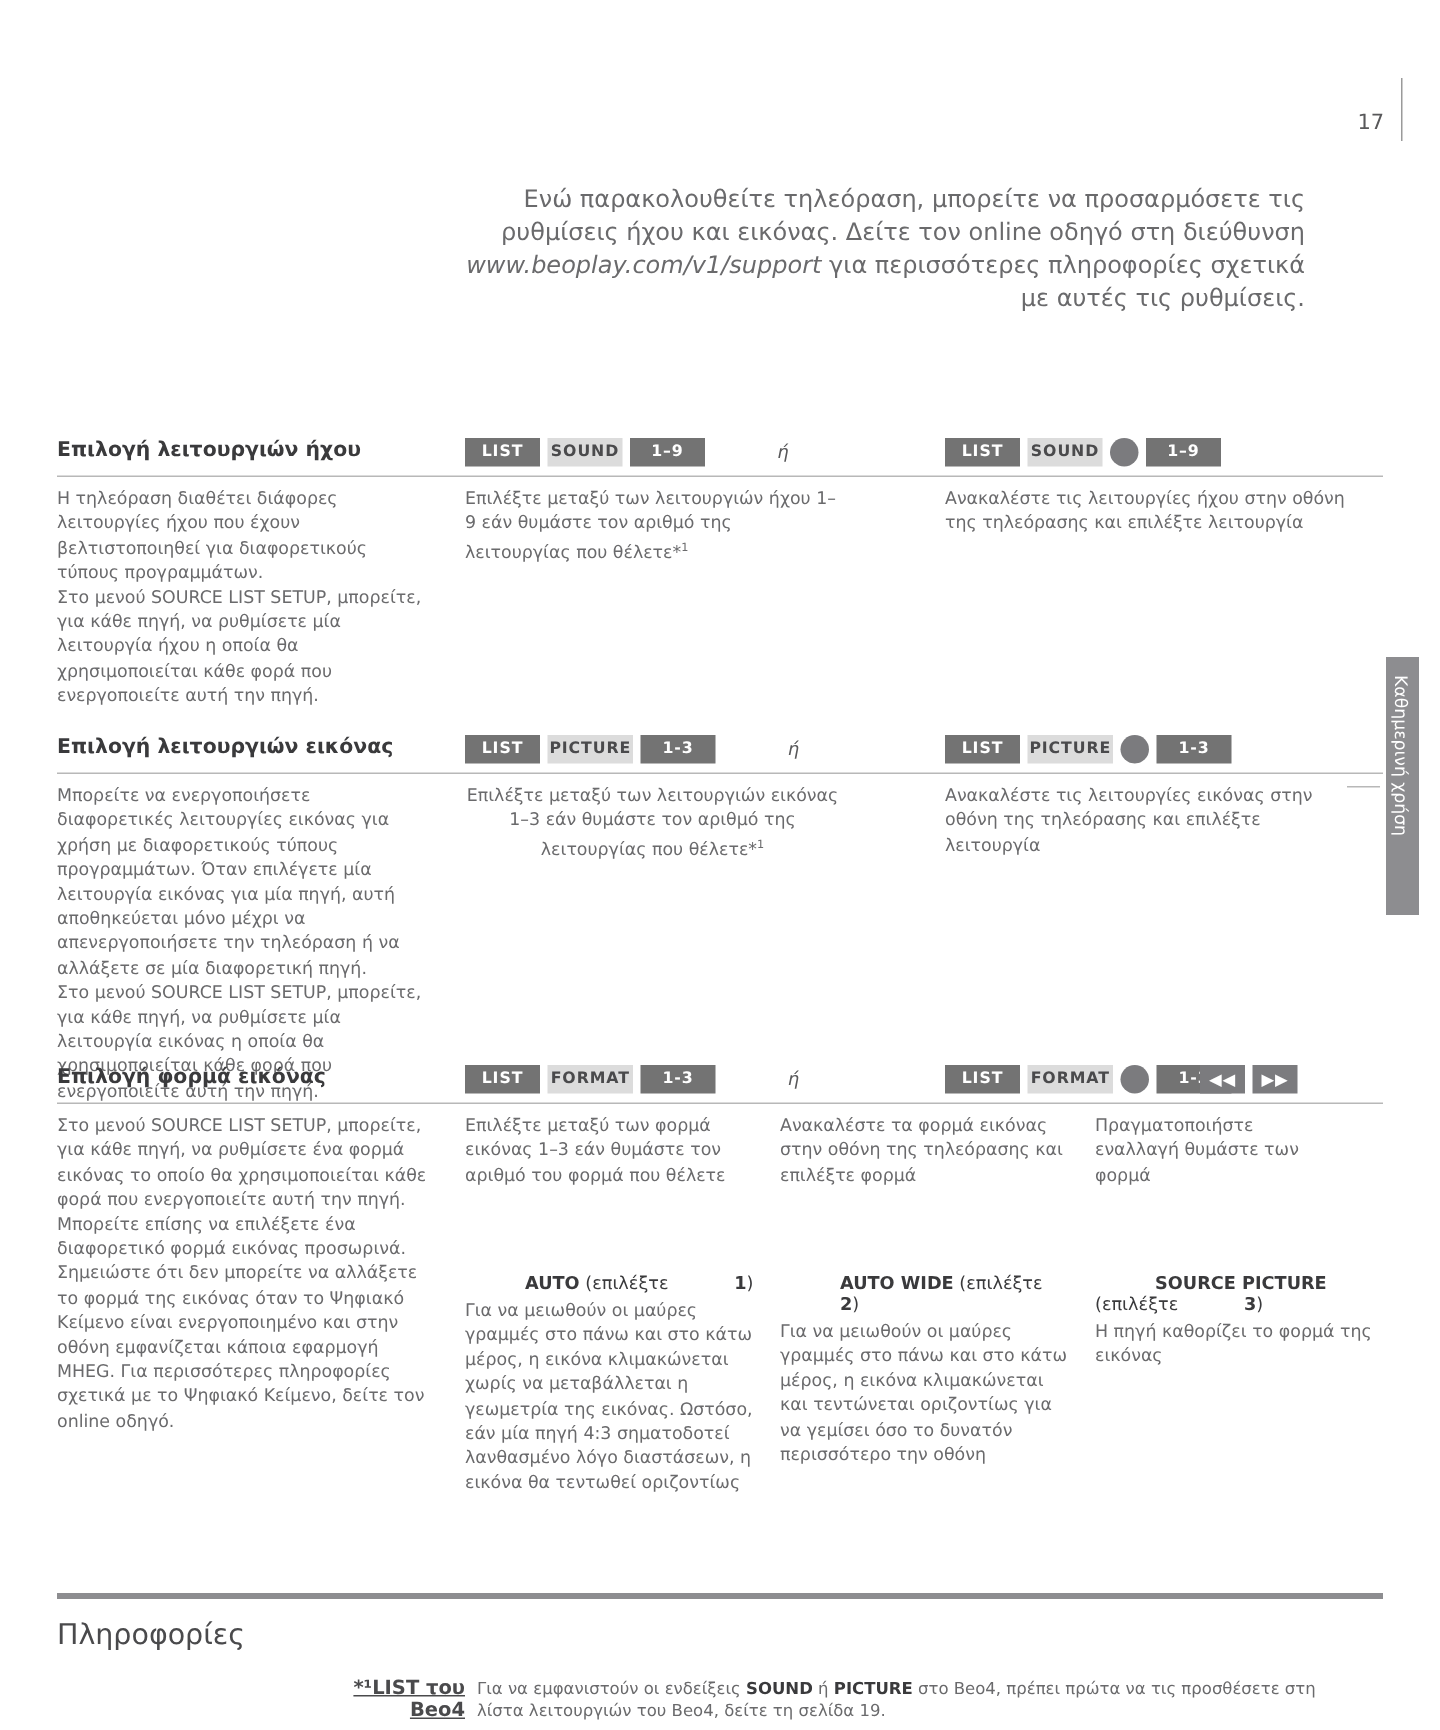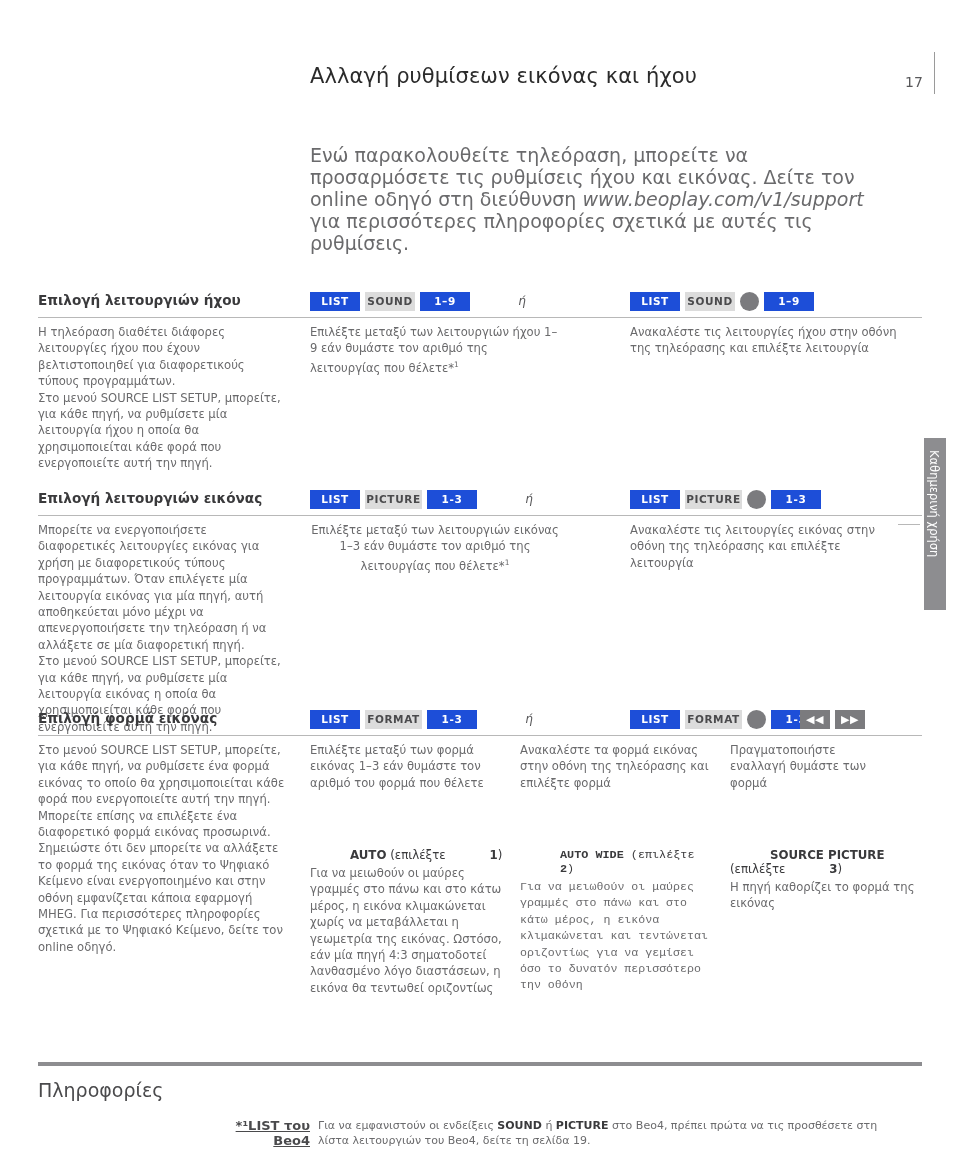--- a/index.html
+++ b/index.html
@@ -26,22 +26,22 @@
     position:absolute; left:905px; top:44px;
     font-size:14px; color:#58585a;
   }
   .page-number-rule{
     position:absolute; left:934px; top:22px; width:1px; height:42px;
     background:#9a9a9a;
   }
 
   
   .intro{
-    position:absolute; left:310px; top:144px; width:560px;
-    font-size:19px; line-height:22px; color:#6a6a6c;
+    position:absolute; left:310px; top:122px; width:560px;
+    font-size:16px; line-height:22px; color:#6a6a6c;text-align:right;
   }
   .intro i{ font-style:italic; }
 
   
   .section{ position:absolute; left:0; width:960px; }
   .sec-title{
     position:absolute; left:38px; top:0;
     font-size:13.6px; font-weight:bold; color:#3a3a3c;
     white-space:nowrap;
   }
@@ -50,21 +50,21 @@
   }
 
   
   .chips{ position:absolute; top:0; height:19px; }
   .chip{
     display:inline-block; height:19px; line-height:19px;
     font-size:10.5px; font-weight:bold; letter-spacing:.6px;
     text-align:center; vertical-align:top;
     font-family:"DejaVu Sans", sans-serif;
   }
-  .chip.dark{ background:#1d4ed8; color:#ffffff; }
+  .chip.dark{ background:#737373; color:#ffffff; }
   .chip.light{ background:#dcdcdc; color:#4a4a4c; }
   .chip.dot{
     width:19px; height:19px; border-radius:50%;
     background:#7b7b7e; padding:0;
   }
   .chip.arrow{ background:#7b7b7e; color:#ffffff; font-size:11px; }
   .chip-gap{ display:inline-block; width:5px; }
   .chip-or{
     display:inline-block; width:64px; text-align:center;
     font-size:12px; font-style:italic; color:#58585a; line-height:19px;
@@ -116,21 +116,20 @@
   .fn-text{
     position:absolute; left:318px; top:1118px; width:580px;
     font-size:11px; line-height:15px; color:#6a6a6c;
   }
   .fn-text b{ font-weight:bold; color:#3a3a3c; }
 </style>
 </head>
 <body>
 
 <div class="page-header">
-  <div class="page-title">Αλλαγή ρυθμίσεων εικόνας και ήχου</div>
   <div class="page-number">17</div>
   <div class="page-number-rule"></div>
 </div>
 
 <div class="intro">
   <span>Ενώ παρακολουθείτε τηλεόραση, μπορείτε να προσαρμόσετε τις ρυθμίσεις ήχου και εικόνας. Δείτε τον online οδηγό στη διεύθυνση </span><i>www.beoplay.com/v1/support</i><span> για περισσότερες πληροφορίες σχετικά με αυτές τις ρυθμίσεις.</span>
 </div>
 
 <div class="side-rule"></div>
 <div class="side-tab">
@@ -175,21 +174,21 @@
   <div class="colwrap coltext" style="left:730px;top:32px;width:160px;">Πραγματοποιήστε εναλλαγή θυμάστε των φορμά</div>
 </div>
 
 <div class="colwrap" style="left:310px;top:848px;width:195px;">
   <div class="opt-title">
     <b>AUTO</b><span> (επιλέξτε </span><b>1</b><span>)</span>
   </div>
   <div class="coltext">Για να μειωθούν οι μαύρες γραμμές στο πάνω και στο κάτω μέρος, η εικόνα κλιμακώνεται χωρίς να μεταβάλλεται η γεωμετρία της εικόνας. Ωστόσο, εάν μία πηγή 4:3 σηματοδοτεί λανθασμένο λόγο διαστάσεων, η εικόνα θα τεντωθεί οριζοντίως</div>
 </div>
 
-<div class="colwrap" style="left:520px;top:848px;width:195px;font-family:Liberation Mono, monospace;">
+<div class="colwrap" style="left:520px;top:848px;width:195px;">
   <div class="opt-title">
     <b>AUTO WIDE</b><span> (επιλέξτε </span><b>2</b><span>)</span>
   </div>
   <div class="coltext">Για να μειωθούν οι μαύρες γραμμές στο πάνω και στο κάτω μέρος, η εικόνα κλιμακώνεται και τεντώνεται οριζοντίως για να γεμίσει όσο το δυνατόν περισσότερο την οθόνη</div>
 </div>
 
 <div class="colwrap" style="left:730px;top:848px;width:185px;">
   <div class="opt-title">
     <b>SOURCE PICTURE</b><span> (επιλέξτε </span><b>3</b><span>)</span>
   </div>

